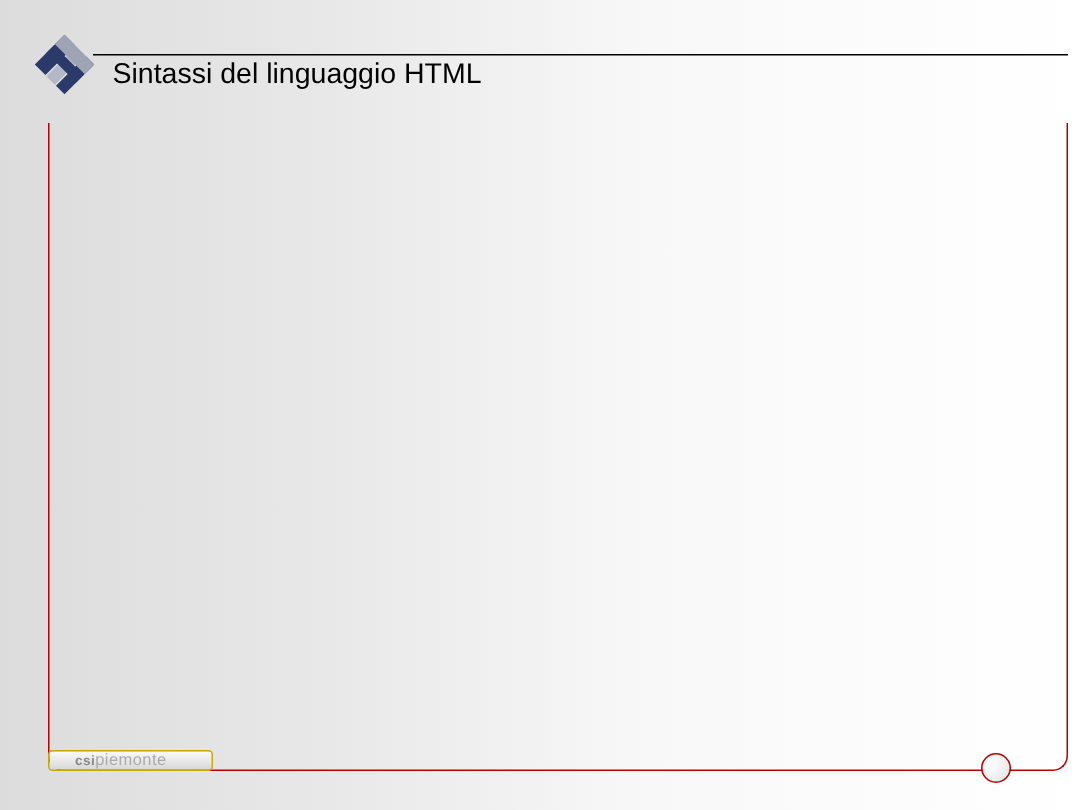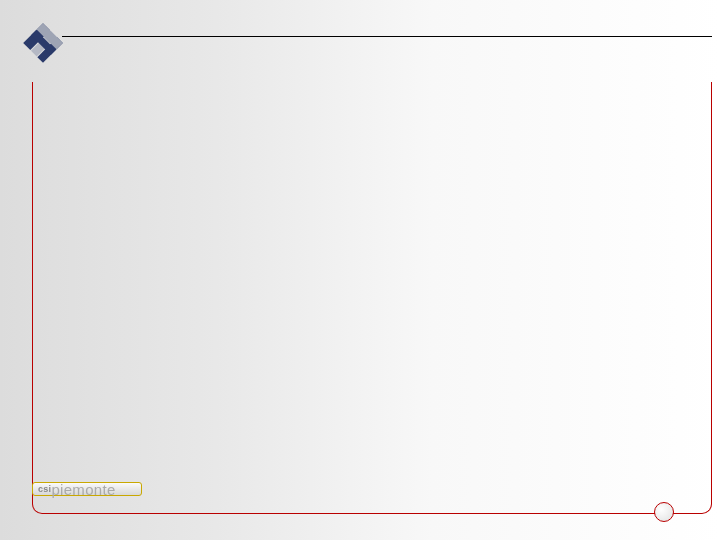--- a/index.html
+++ b/index.html
@@ -50,38 +50,38 @@
       bottom: 26px;
       border-left: 1.5px solid #b90000;
       border-bottom: 1.5px solid #b90000;
       border-right: 1.5px solid #b90000;
       border-bottom-left-radius: 10px;
       border-bottom-right-radius: 10px;
     }
     .footer-bar {
       position: absolute;
       left: 32px;
-      bottom: 44px;
+      bottom: 26px;
       width: 110px;
       height: 14px;
       background: linear-gradient(to bottom, #fafafa, #d8d8d8);
       border: 1px solid #c9a800;
       border-radius: 3px;
       display: flex;
       align-items: center;
-      padding-left: 5px;
+      padding-left: 17px;
     }
     .footer-text-bold {
       font-size: 9px;
       font-weight: bold;
       color: #888;
       letter-spacing: 0.3px;
     }
     .footer-text-light {
-      font-size: 15px;
+      font-size: 11px;
       font-weight: normal;
       color: #aaa;
       letter-spacing: 0.3px;
     }
     .page-dot {
       position: absolute;
       right: 46px;
       bottom: 18px;
       width: 20px;
       height: 20px;
@@ -101,20 +101,21 @@
       <rect x="6" y="-14" width="8" height="28" fill="#2a3a6a"></rect>
       <rect x="-14" y="-14" width="28" height="9" fill="#9ea4b4"></rect>
       <rect x="-14" y="-4" width="28" height="7" fill="#2a3a6a"></rect>
     </g>
   </svg>
 </div>
 
 <div class="top-rule"></div>
 
 <div class="title-area">
+  <div class="title-line">Sintassi del linguaggio HTML</div>
 </div>
 
 <div class="red-frame"></div>
 
 <div class="footer-bar">
   <span class="footer-text-bold">csi</span>
     <span class="footer-text-light">piemonte</span>
 </div>
 
 <div class="page-dot"></div>

